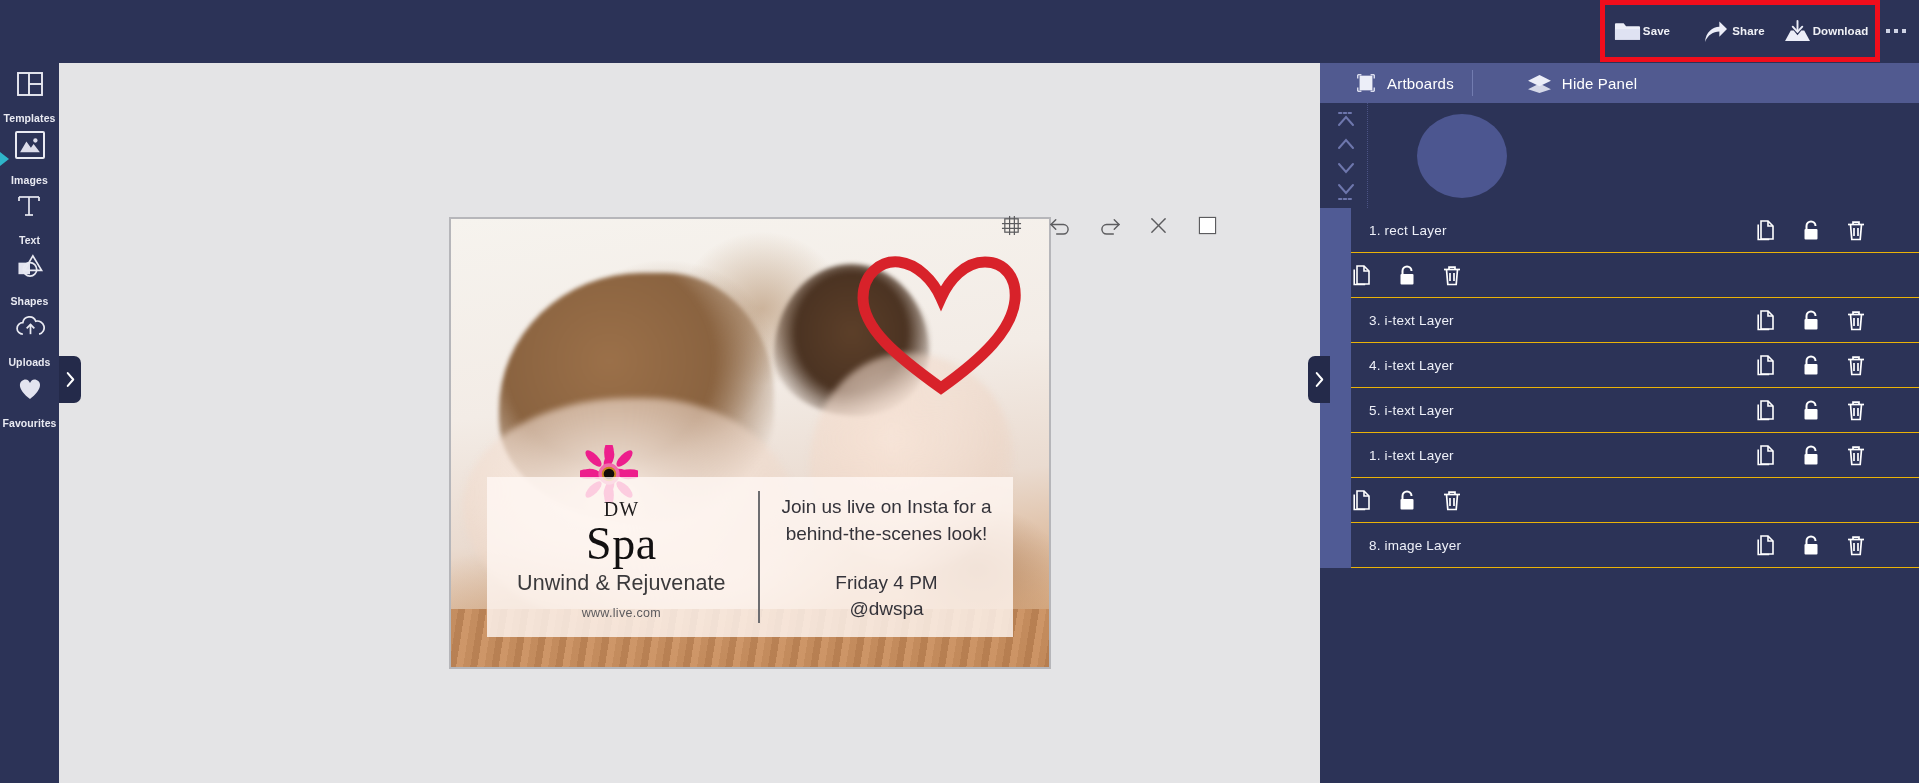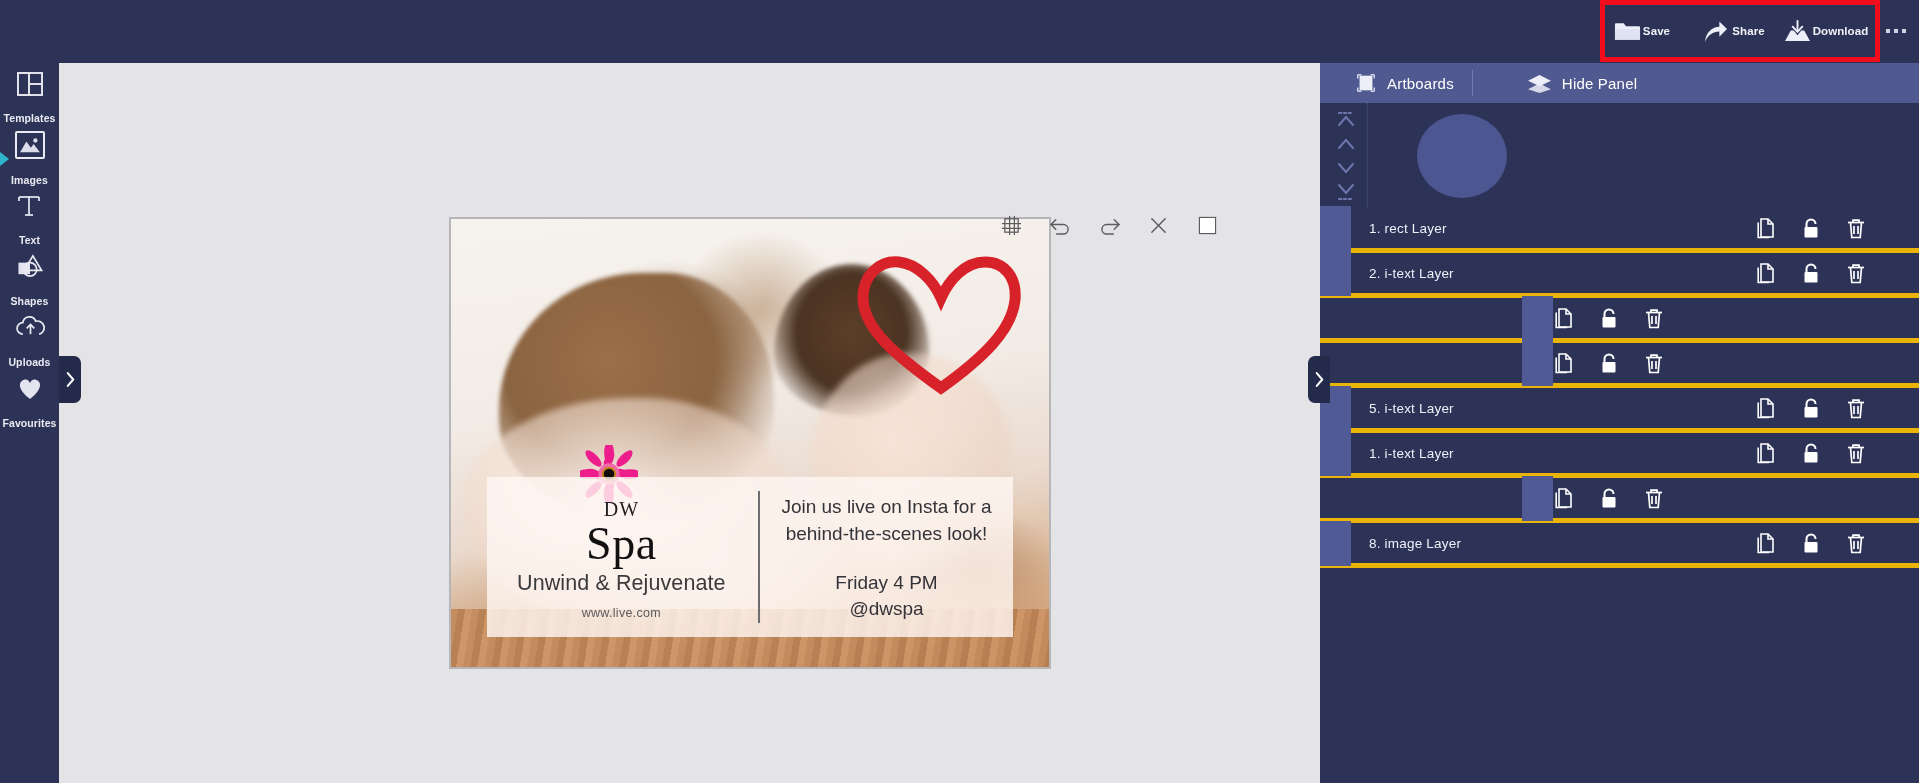--- a/index.html
+++ b/index.html
@@ -269,23 +269,22 @@
     background: #4c5690; margin-left: 49px;
   }
   .layer-list {
     position: absolute; left: 0; top: 208px;
     width: 599px; height: 575px;
     background: #2c3357;
   }
   .layer-row {
     position: relative; height: 45px;
     display: flex; align-items: center;
-    border-bottom: 5px solid #eab308;
+    border-bottom: 1px solid #eab308;
     cursor: pointer;
-    justify-content: center;
   }
   .layer-swatch {
     width: 31px; height: 45px; background: #505b95; flex: none;
   }
   .layer-name {
     flex: 1; padding-left: 18px;
     font-size: 13.5px; color: #eef0f8; letter-spacing: .2px;
   }
   .layer-actions { display: flex; align-items: center; gap: 23px; padding-right: 52px; }
   .layer-actions .ic { width: 22px; height: 23px; cursor: pointer; display:block; }
@@ -569,21 +568,20 @@
                 <path d="M8 5.5 V3.2 h6 V5.5"></path>
                 <path d="M5.5 5.5 L6.8 20.5 h8.4 L16.5 5.5"></path>
                 <line x1="9" y1="9" x2="9" y2="17"></line>
                 <line x1="13" y1="9" x2="13" y2="17"></line>
               </svg>
             </span>
           </div>
         </div>
         <div class="layer-row">
           <div class="layer-swatch"></div>
-          <div class="layer-name">2. i-text Layer</div>
           <div class="layer-actions">
             <span class="ic">
               <svg viewBox="0 0 22 23" width="22" height="23" fill="none" stroke="#ffffff" stroke-width="1.6">
                 <path d="M6 2 h7 l5 5 v13 h-12 Z" fill="#2c3357"></path>
                 <path d="M13 2 v5 h5"></path>
                 <path d="M3.2 5.5 v15 h11"></path>
               </svg>
             </span>
             <span class="ic">
               <svg viewBox="0 0 22 23" width="22" height="23">
@@ -597,20 +595,21 @@
                 <path d="M8 5.5 V3.2 h6 V5.5"></path>
                 <path d="M5.5 5.5 L6.8 20.5 h8.4 L16.5 5.5"></path>
                 <line x1="9" y1="9" x2="9" y2="17"></line>
                 <line x1="13" y1="9" x2="13" y2="17"></line>
               </svg>
             </span>
           </div>
         </div>
         <div class="layer-row">
           <div class="layer-swatch"></div>
+          <div class="layer-name">3. i-text Layer</div>
           <div class="layer-actions">
             <span class="ic">
               <svg viewBox="0 0 22 23" width="22" height="23" fill="none" stroke="#ffffff" stroke-width="1.6">
                 <path d="M6 2 h7 l5 5 v13 h-12 Z" fill="#2c3357"></path>
                 <path d="M13 2 v5 h5"></path>
                 <path d="M3.2 5.5 v15 h11"></path>
               </svg>
             </span>
             <span class="ic">
               <svg viewBox="0 0 22 23" width="22" height="23">
@@ -624,20 +623,21 @@
                 <path d="M8 5.5 V3.2 h6 V5.5"></path>
                 <path d="M5.5 5.5 L6.8 20.5 h8.4 L16.5 5.5"></path>
                 <line x1="9" y1="9" x2="9" y2="17"></line>
                 <line x1="13" y1="9" x2="13" y2="17"></line>
               </svg>
             </span>
           </div>
         </div>
         <div class="layer-row">
           <div class="layer-swatch"></div>
+          <div class="layer-name">4. i-text Layer</div>
           <div class="layer-actions">
             <span class="ic">
               <svg viewBox="0 0 22 23" width="22" height="23" fill="none" stroke="#ffffff" stroke-width="1.6">
                 <path d="M6 2 h7 l5 5 v13 h-12 Z" fill="#2c3357"></path>
                 <path d="M13 2 v5 h5"></path>
                 <path d="M3.2 5.5 v15 h11"></path>
               </svg>
             </span>
             <span class="ic">
               <svg viewBox="0 0 22 23" width="22" height="23">

